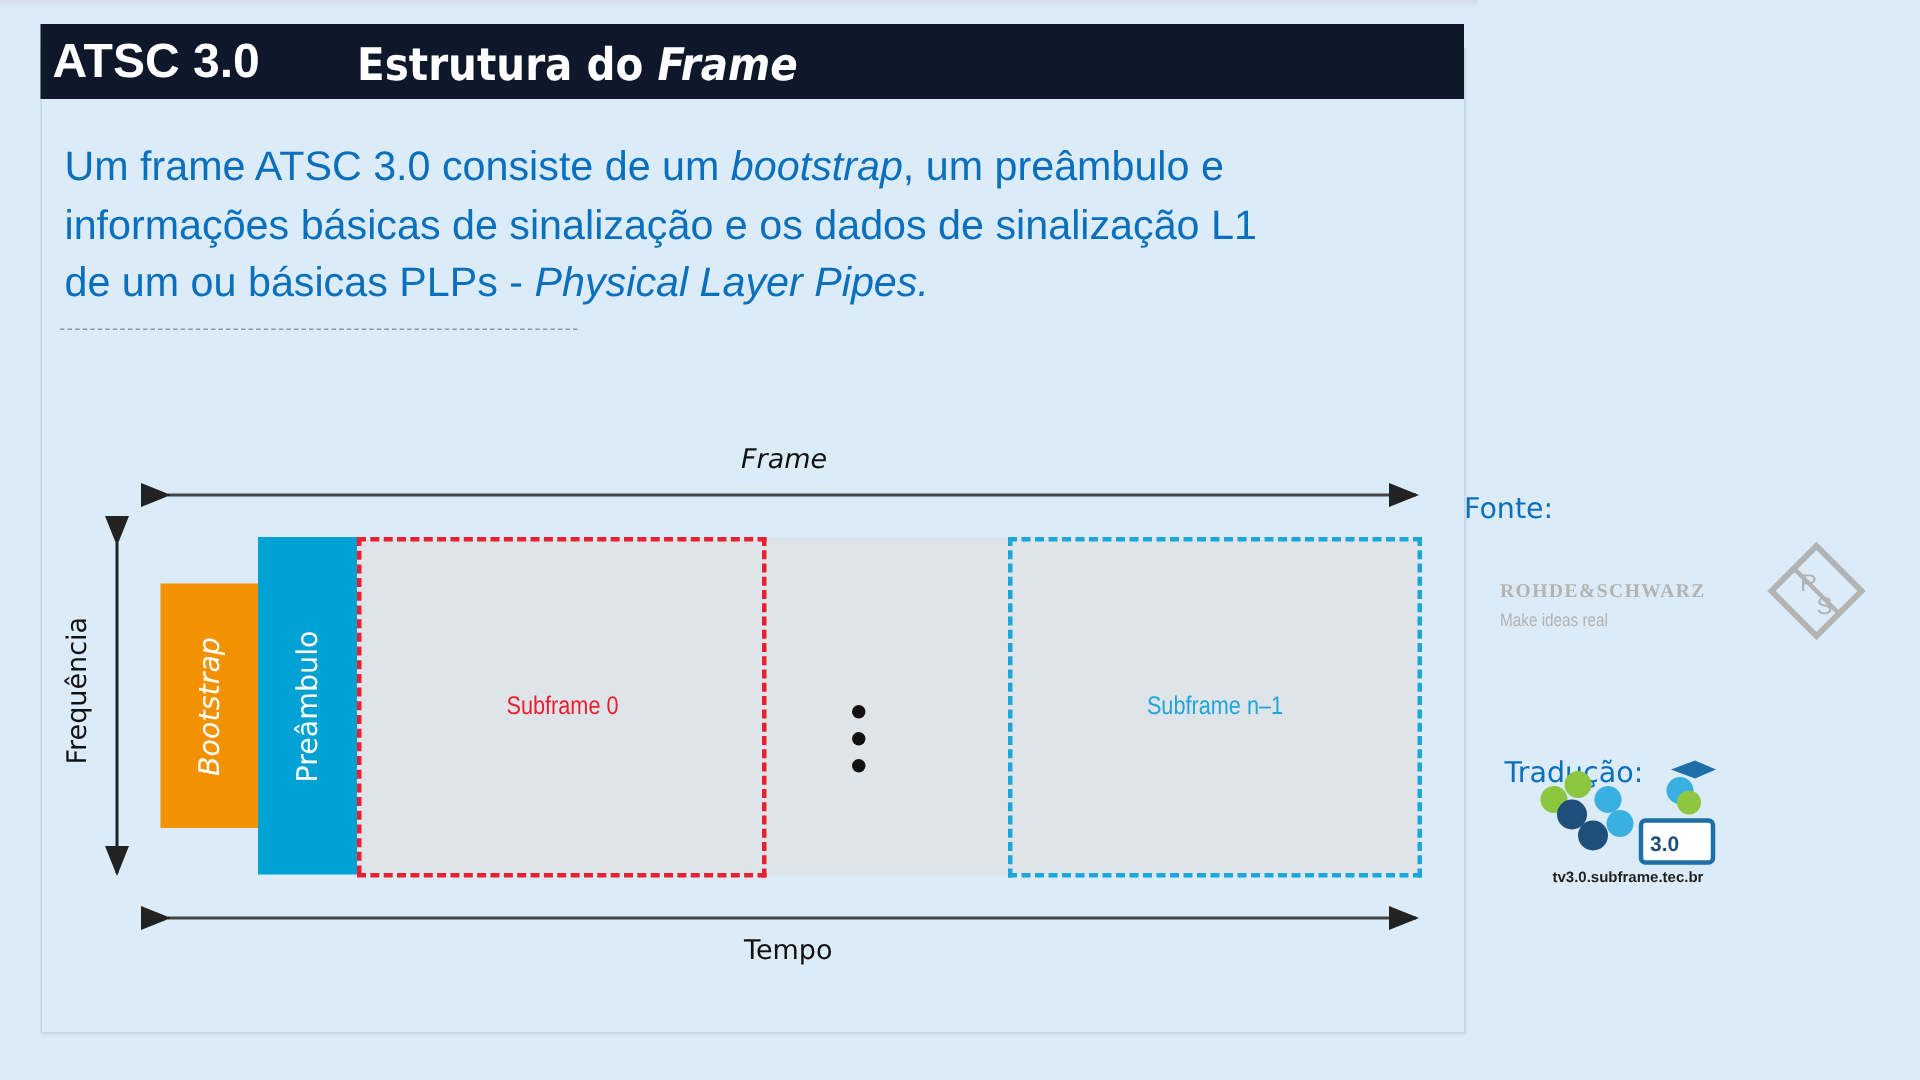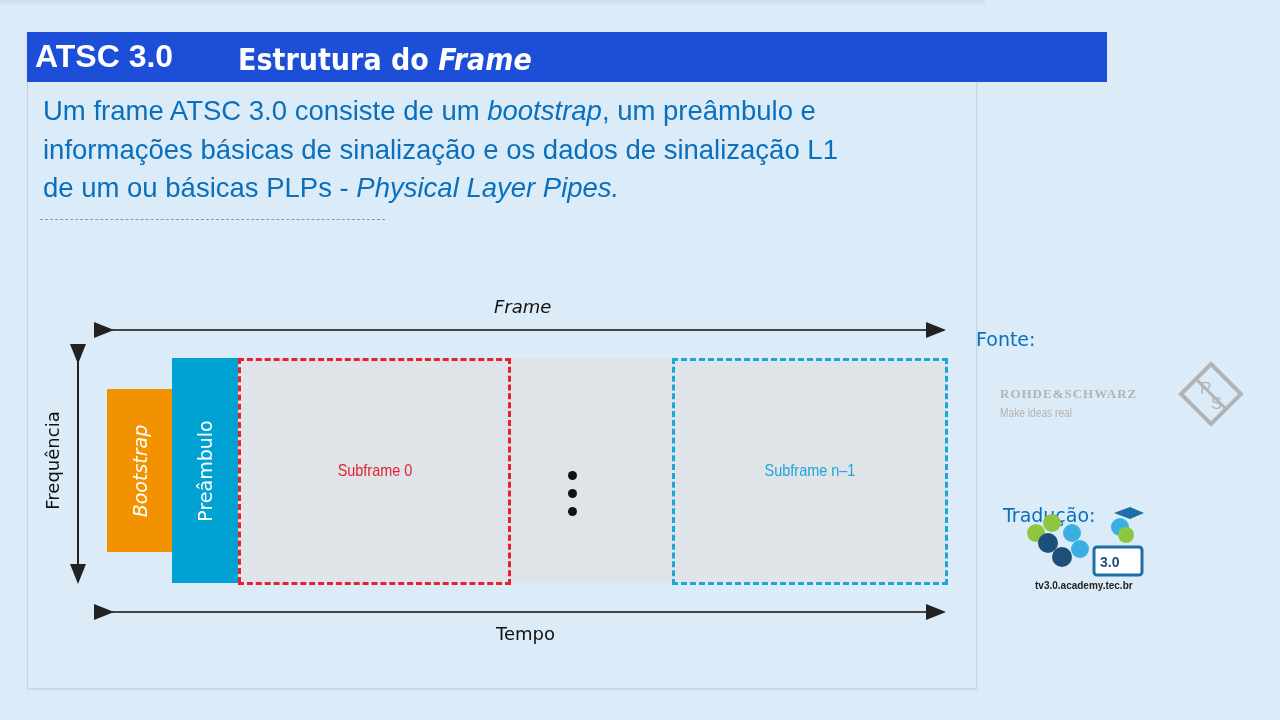--- a/index.html
+++ b/index.html
@@ -7,22 +7,22 @@
     width:1280px; height:720px; overflow:hidden; position:relative;
     background:#dbecf8;
     font-family: "Liberation Sans", sans-serif;
   }
   .top-strip { position:absolute; left:0; top:0; width:985px; height:6px; background:linear-gradient(#d3dde6,#dbecf8); }
   .panel {
     position:absolute; left:27px; top:32px; width:948px; height:655px;
     background:#dbecf8; border:1px solid #c9d6e0; box-shadow:0 1px 2px rgba(0,0,0,0.08);
   }
   .title-bar {
-    position:absolute; left:27px; top:32px; width:1080px; height:50px;
-    background:#1d4ed8;
+    position:absolute; left:27px; top:16px; width:949px; height:50px;
+    background:#0f172a;
   }
   .title-atsc {
     position:absolute; left:8px; top:6px; color:#fff; font-weight:bold;
     font-size:32px; font-family:"Liberation Sans", sans-serif; letter-spacing:0px;
   }
   .title-main {
     position:absolute; left:211px; top:10px; color:#fff; font-weight:bold;
     font-size:30px; font-family:"DejaVu Sans", sans-serif; transform:scaleX(0.9); transform-origin:left;
   }
   .title-main i { font-style:italic; }
@@ -152,13 +152,13 @@
   <circle cx="26" cy="38" r="10" fill="#1d4f7a"></circle>
   <circle cx="40" cy="52" r="10" fill="#1d4f7a"></circle>
   <circle cx="50" cy="28" r="9" fill="#3ab0e2"></circle>
   <circle cx="58" cy="44" r="9" fill="#3ab0e2"></circle>
   <circle cx="98" cy="22" r="9" fill="#3ab0e2"></circle>
   <circle cx="104" cy="30" r="8" fill="#8dc63f"></circle>
   <path d="M92 8 L108 2 L122 8 L108 14 Z" fill="#1d6fa8"></path>
   <rect x="72" y="42" width="48" height="28" rx="3" fill="#ffffff" stroke="#1d6fa8" stroke-width="3"></rect>
   <text x="78" y="62" font-size="14" font-weight="bold" fill="#1d4f7a" font-family="Liberation Sans, sans-serif">3.0</text>
 </svg>
-<div class="tv-url">tv3.0.academy.tec.br</div>
+<div class="tv-url">tv3.0.subframe.tec.br</div>
 
 </body></html>

